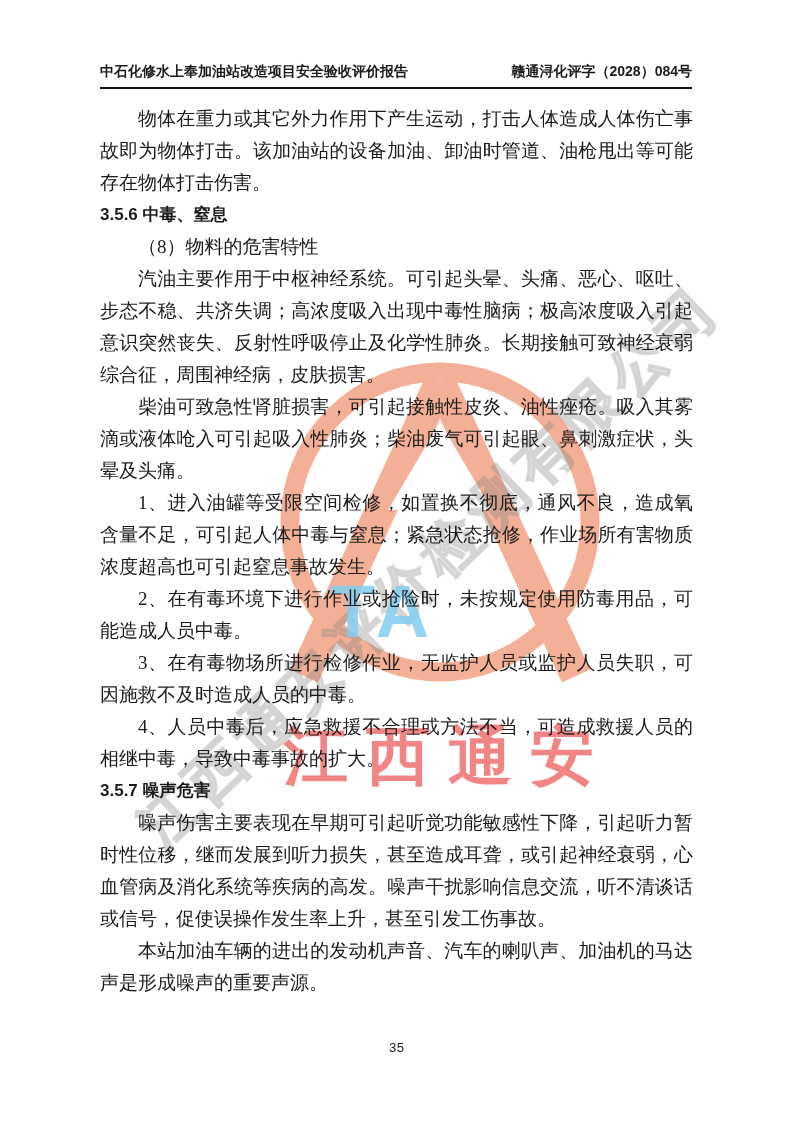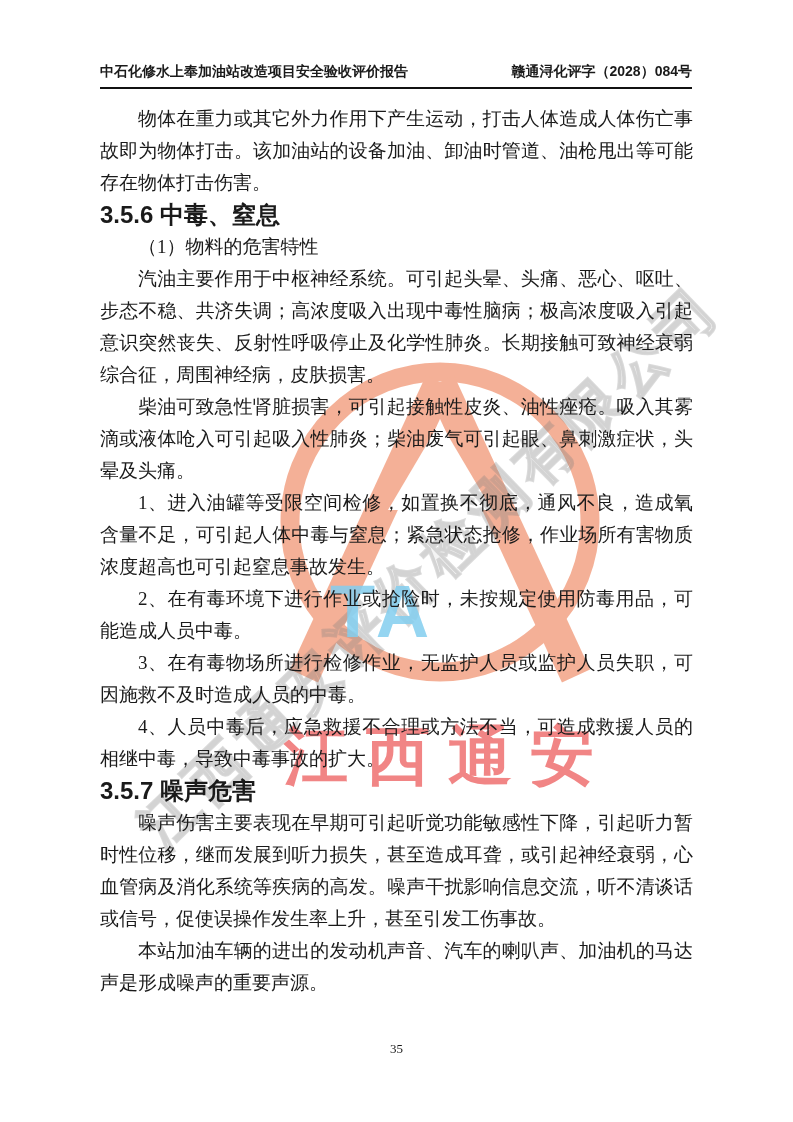--- a/index.html
+++ b/index.html
@@ -25,26 +25,26 @@
   .content{
     position:absolute;left:100px;top:103px;width:593px;
     font-size:19px;line-height:32px;
     text-align:justify;
     z-index:1;
   }
   .para{margin:0;text-indent:2em;}
   .heading{
     margin:0;text-indent:0;
     font-family:"Liberation Sans","DejaVu Sans",sans-serif;
-    font-weight:bold;font-size:24px;line-height:32px;
+    font-weight:bold;font-size:17px;line-height:32px;
   }
   
   .footer{
     position:absolute;left:0;right:0;top:1041px;
-    text-align:center;font-size:13px;z-index:2;
+    text-align:center;font-size:13px;z-index:2;font-family:Liberation Mono, monospace;
   }
   
   .wm-layer{position:absolute;inset:0;z-index:0;pointer-events:none;}
   .wm-stamp{position:absolute;left:258px;top:338px;}
   .wm-letters{
     position:absolute;left:330px;top:572px;
     font-family:"Liberation Sans","DejaVu Sans",sans-serif;
     font-weight:bold;font-size:74px;line-height:80px;letter-spacing:6px;
     color:rgba(130,206,238,0.85);
     white-space:nowrap;
@@ -84,21 +84,21 @@
   </div>
 
   <div class="header">
     <span>中石化修水上奉加油站改造项目安全验收评价报告</span>
     <span>赣通浔化评字（2028）084号</span>
   </div>
 
   <div class="content">
     <p class="para">物体在重力或其它外力作用下产生运动，打击人体造成人体伤亡事故即为物体打击。该加油站的设备加油、卸油时管道、油枪甩出等可能存在物体打击伤害。</p>
     <h3 class="heading">3.5.6 中毒、窒息</h3>
-    <p class="para">（1）物料的危害特性</p>
+    <p class="para">（8）物料的危害特性</p>
     <p class="para">汽油主要作用于中枢神经系统。可引起头晕、头痛、恶心、呕吐、步态不稳、共济失调；高浓度吸入出现中毒性脑病；极高浓度吸入引起意识突然丧失、反射性呼吸停止及化学性肺炎。长期接触可致神经衰弱综合征，周围神经病，皮肤损害。</p>
     <p class="para">柴油可致急性肾脏损害，可引起接触性皮炎、油性痤疮。吸入其雾滴或液体呛入可引起吸入性肺炎；柴油废气可引起眼、鼻刺激症状，头晕及头痛。</p>
     <p class="para">1、进入油罐等受限空间检修，如置换不彻底，通风不良，造成氧含量不足，可引起人体中毒与窒息；紧急状态抢修，作业场所有害物质浓度超高也可引起窒息事故发生。</p>
     <p class="para">2、在有毒环境下进行作业或抢险时，未按规定使用防毒用品，可能造成人员中毒。</p>
     <p class="para">3、在有毒物场所进行检修作业，无监护人员或监护人员失职，可因施救不及时造成人员的中毒。</p>
     <p class="para">4、人员中毒后，应急救援不合理或方法不当，可造成救援人员的相继中毒，导致中毒事故的扩大。</p>
     <h3 class="heading">3.5.7 噪声危害</h3>
     <p class="para">噪声伤害主要表现在早期可引起听觉功能敏感性下降，引起听力暂时性位移，继而发展到听力损失，甚至造成耳聋，或引起神经衰弱，心血管病及消化系统等疾病的高发。噪声干扰影响信息交流，听不清谈话或信号，促使误操作发生率上升，甚至引发工伤事故。</p>
     <p class="para">本站加油车辆的进出的发动机声音、汽车的喇叭声、加油机的马达声是形成噪声的重要声源。</p>
   </div>

